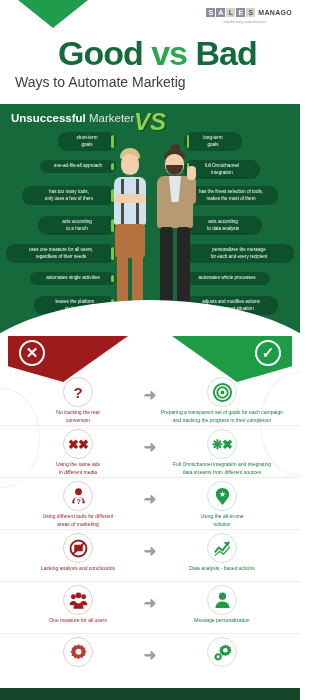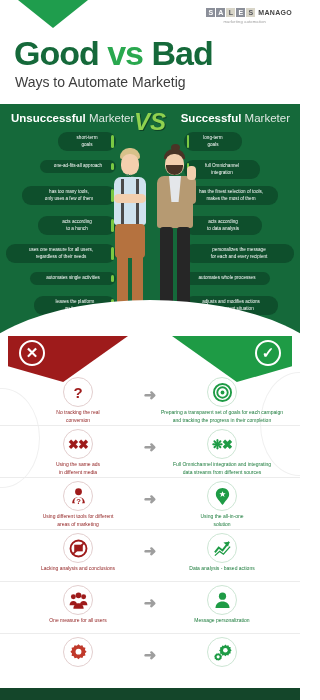--- a/index.html
+++ b/index.html
@@ -24,21 +24,21 @@
   .logo-tiles span {
     width: 9px; height: 9px; font-size: 7px; line-height: 9px;
     text-align: center; color: #fff; font-weight: bold;
     background: #8b8f99; display: block;
   }
   .logo-tiles span.lt { background: #d8d5c8; color: #55565c; }
   .logo-word { font-size: 7px; font-weight: bold; color: #444; letter-spacing: .3px; }
   .logo-tag { position: absolute; right: 34px; top: 19px; font-size: 4px; color: #9a9a9a; letter-spacing: .2px; }
 
   .title { position: absolute; left: 14px; top: 34px; font-size: 34px; font-weight: bold; letter-spacing: -1px; }
-  .title .g { color: #15693a; }
+  .title .g { color: #15693a; margin-left: 44px; }
   .title .vs { color: #2aa84f; }
   .title .b { color: #15693a; }
   .subtitle { position: absolute; left: 15px; top: 74px; font-size: 14px; color: #3d3d3d; }
 
   
   .band {
     position: absolute; left: 0; top: 104px; width: 300px; height: 230px;
     background: #15693a; overflow: hidden;
   }
   .band-white-bottom {
@@ -140,23 +140,20 @@
   </div>
   <div class="subtitle">Ways to Automate Marketig</div>
 
   <div class="band">
 
     <div class="band-head">
       <div class="lbl lbl-left">
         <b>Unsuccessful</b><span class="thin"> Marketer</span>
       </div>
       <div class="vs-mark">VS</div>
-      <div class="lbl lbl-right">
-        <b>Successful</b><span class="thin"> Marketer</span>
-      </div>
     </div>
 
     <div class="pill l" style="left:58px;  top:28px;  width:58px;">short-term
 goals</div>
     <div class="pill l" style="left:40px;  top:56px;  width:76px;">one-ad-fits-all approach</div>
     <div class="pill l" style="left:22px;  top:82px;  width:94px;">has too many tools,
 only uses a few of them</div>
     <div class="pill l" style="left:38px;  top:112px; width:78px;">acts according
 to a hunch</div>
     <div class="pill l" style="left:6px;   top:140px; width:110px;">uses one measure for all users,

